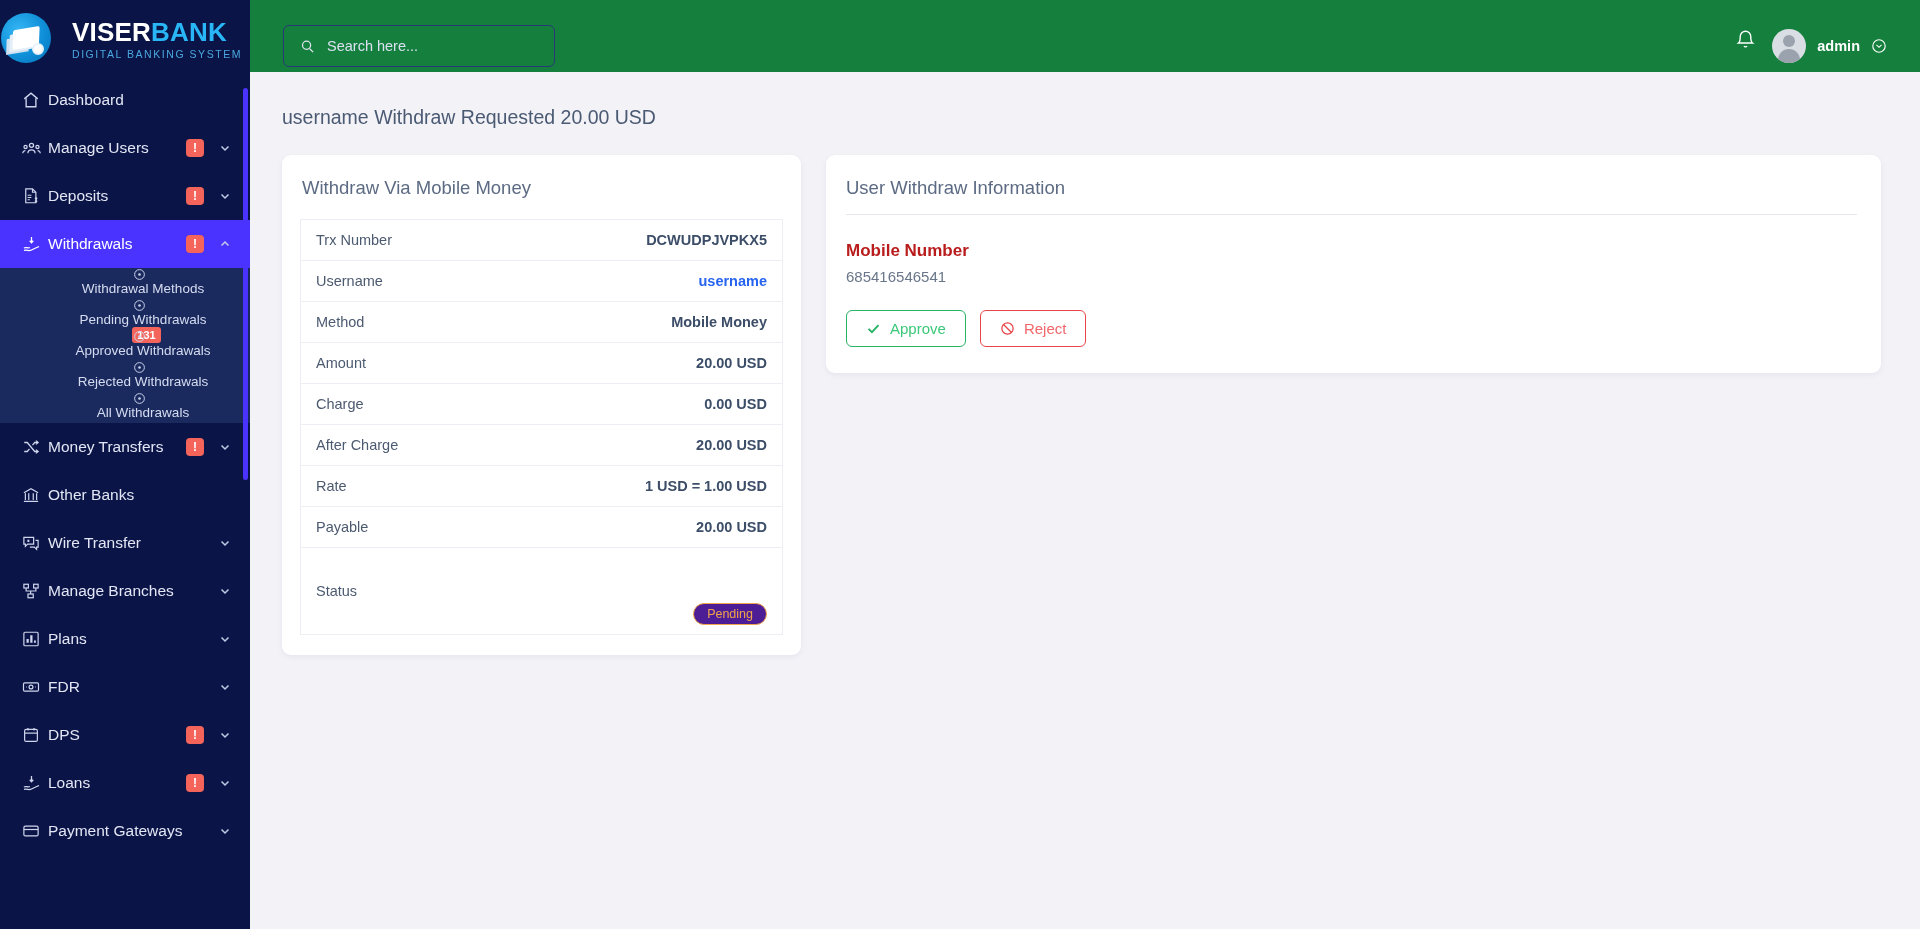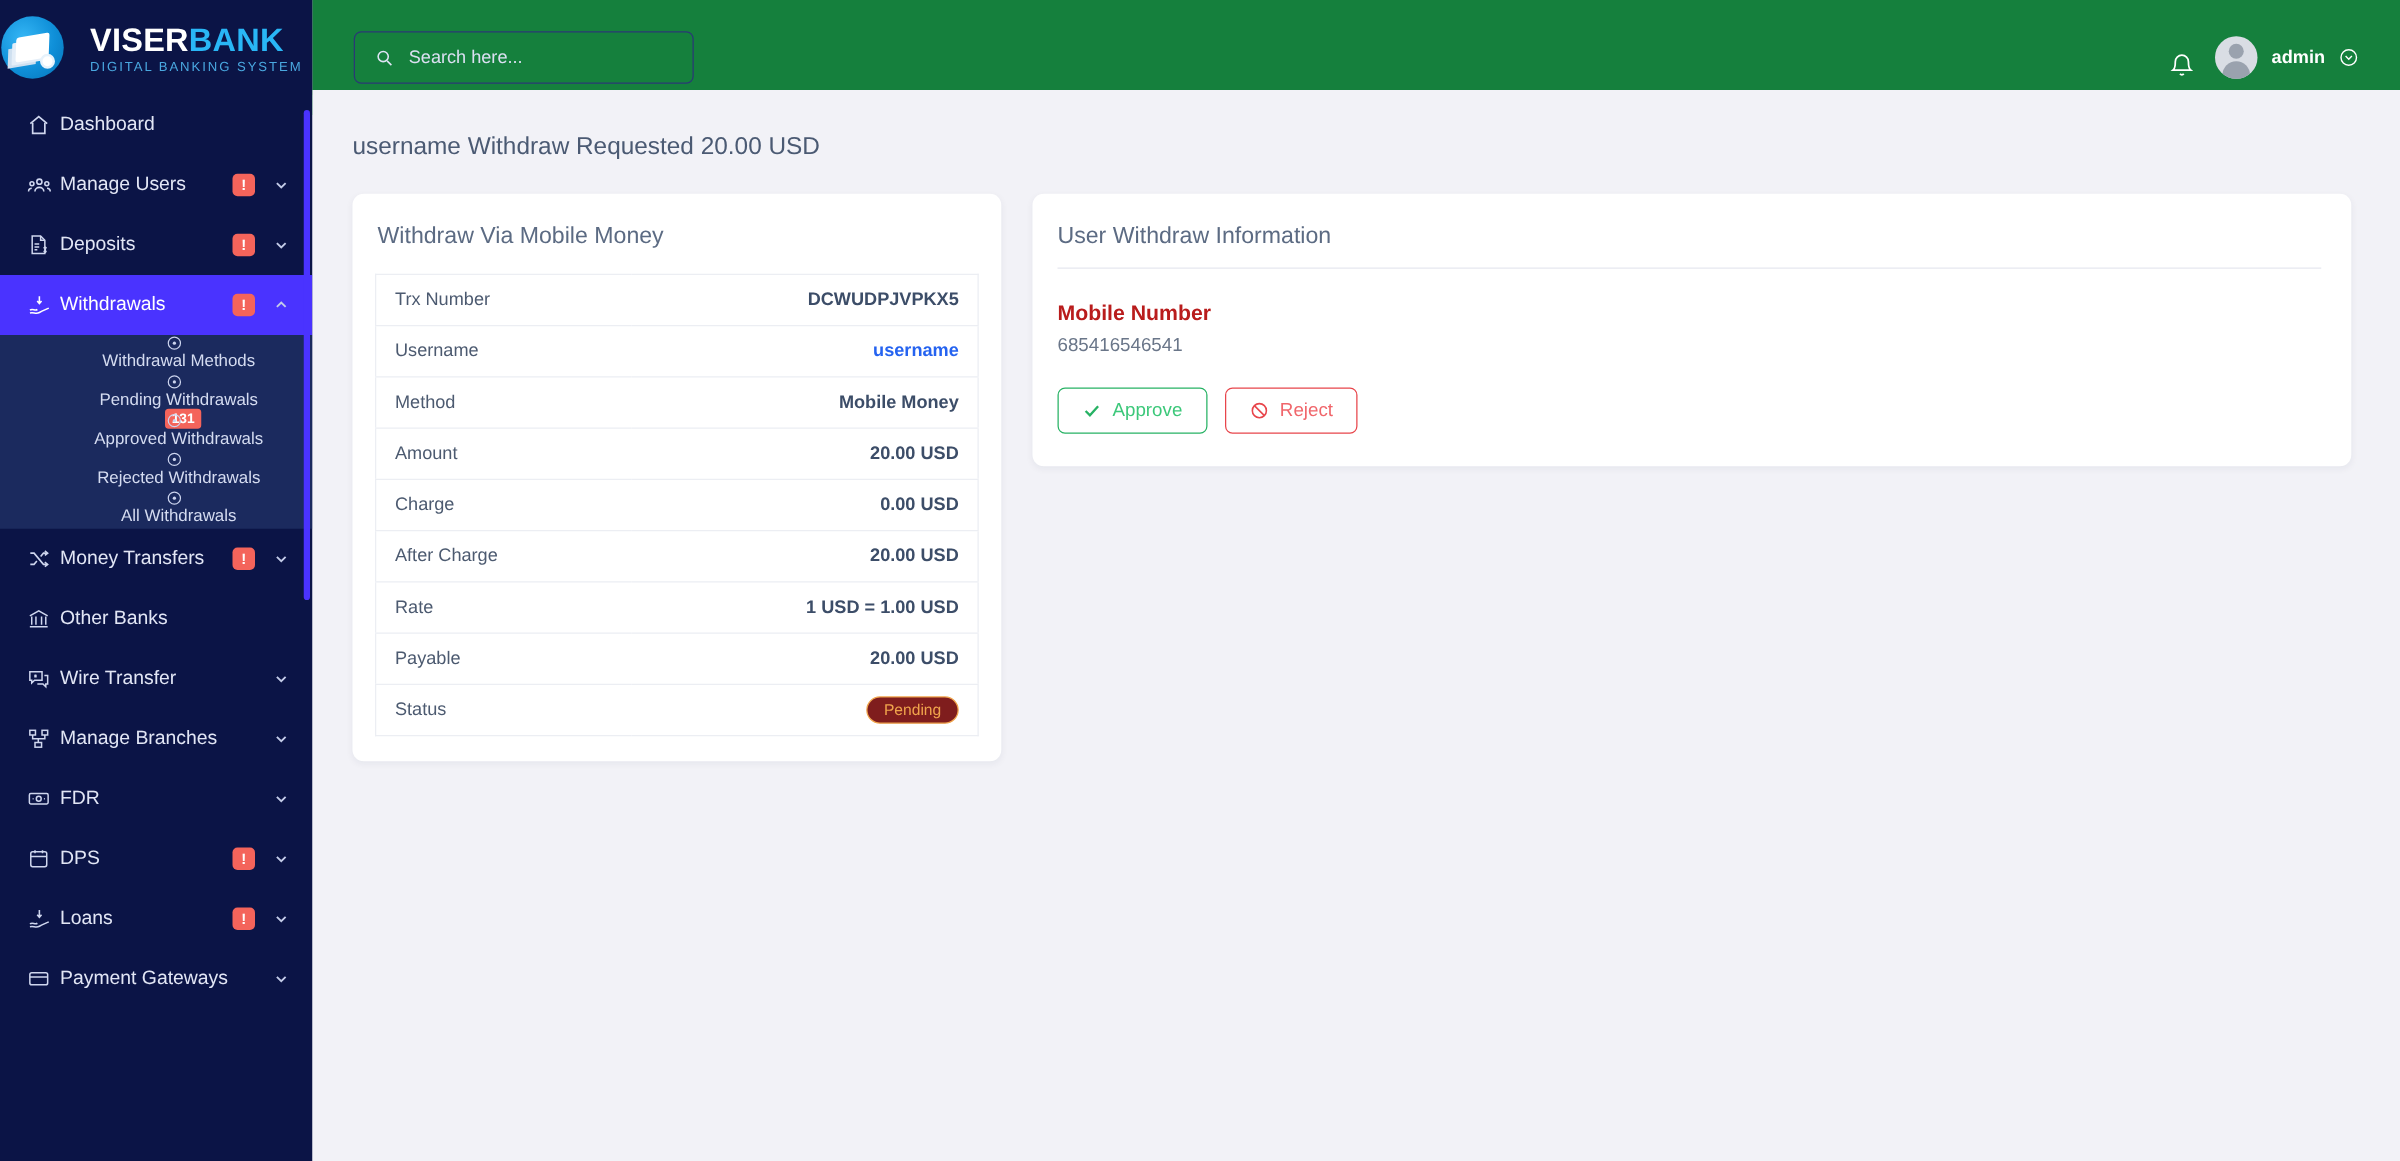--- a/index.html
+++ b/index.html
@@ -98,21 +98,21 @@
     width: 272px; height: 42px; border: 1px solid #2a3875;
     border-radius: 6px; display: flex; align-items: center; gap: 12px;
     padding: 0 16px;
   }
   .search-box .sicon { color: #dfe4f5; display: flex; }
   .search-box input {
     background: transparent; border: none; outline: none;
     color: #e6eaf8; font-size: 14.5px; font-family: inherit; width: 100%;
   }
   .search-box input::placeholder { color: #dbe0f2; }
-  .topright { display: flex; align-items: flex-end; gap: 16px; }
+  .topright { display: flex; align-items: flex-start; gap: 16px; }
   .bell { color: #fff; display: flex; cursor: pointer; }
   .user-chip { display: flex; align-items: center; gap: 11px; cursor: pointer; }
   .avatar {
     width: 34px; height: 34px; border-radius: 50%; background: #d9dde4;
     position: relative; overflow: hidden; flex: none;
   }
   .avatar::before {
     content: ""; position: absolute; left: 50%; top: 6px;
     width: 12px; height: 12px; border-radius: 50%; background: #9aa2ae;
     transform: translateX(-50%);
@@ -149,22 +149,22 @@
   table.detail td {
     border-bottom: 1px solid #eceef3; padding: 9px 15px; font-size: 14.5px;
     vertical-align: middle; height: 41px;
   }
   table.detail tr:last-child td { border-bottom: none; }
   td.k { color: #4c5a70; font-weight: 400; }
   td.v { text-align: right; color: #3c4d68; font-weight: 700; }
   td.v a.link { color: #2563f0; text-decoration: none; font-weight: 700; }
   .pill {
     display: inline-block; border: 1px solid #f0a44c; color: #f0a44c;
-    background: #7f1d1d; border-radius: 20px; font-size: 12.5px;
-    padding: 3px 13px; font-weight: 400;
+    background: #4c1d95; border-radius: 20px; font-size: 12.5px;
+    padding: 3px 13px; font-weight: 400; margin-top: 46px;
   }
 
   .field-label { font-size: 17px; color: #b91c1c; font-weight: 700; margin-bottom: 7px; }
   .field-value { font-size: 15px; color: #6a7689; margin-bottom: 25px; }
   .btn-row { display: flex; gap: 14px; }
   .btn {
     display: inline-flex; align-items: center; gap: 9px;
     border-radius: 6px; background: #fff; cursor: pointer;
     font-size: 15px; padding: 9px 19px; font-family: inherit;
   }
@@ -363,20 +363,36 @@
           </svg>
         </span>
       <span class="lbl">Manage Branches</span>
       <span class="chev">
           <svg width="12" height="12" viewBox="0 0 24 24" fill="none" stroke="currentColor" stroke-width="3">
             <path d="M5 9l7 7 7-7"></path>
           </svg>
         </span>
     </div>
 
+    <div class="nav-item">
+      <span class="ico">
+          <svg width="18" height="18" viewBox="0 0 24 24" fill="none" stroke="currentColor" stroke-width="1.6">
+            <rect x="2.5" y="3" width="19" height="18" rx="1.5"></rect>
+            <rect x="6" y="12" width="3" height="5" fill="currentColor" stroke="none"></rect>
+            <rect x="11" y="7" width="3" height="10" fill="currentColor" stroke="none"></rect>
+            <rect x="16" y="14" width="2.5" height="3" fill="currentColor" stroke="none"></rect>
+          </svg>
+        </span>
+      <span class="lbl">Plans</span>
+      <span class="chev">
+          <svg width="12" height="12" viewBox="0 0 24 24" fill="none" stroke="currentColor" stroke-width="3">
+            <path d="M5 9l7 7 7-7"></path>
+          </svg>
+        </span>
+    </div>
 
     <div class="nav-item">
       <span class="ico">
           <svg width="18" height="18" viewBox="0 0 24 24" fill="none" stroke="currentColor" stroke-width="1.6">
             <rect x="2" y="6.5" width="20" height="11" rx="1.5"></rect>
             <circle cx="12" cy="12" r="2.6"></circle>
             <path d="M5.5 12h1M17.5 12h1"></path>
           </svg>
         </span>
       <span class="lbl">FDR</span>

